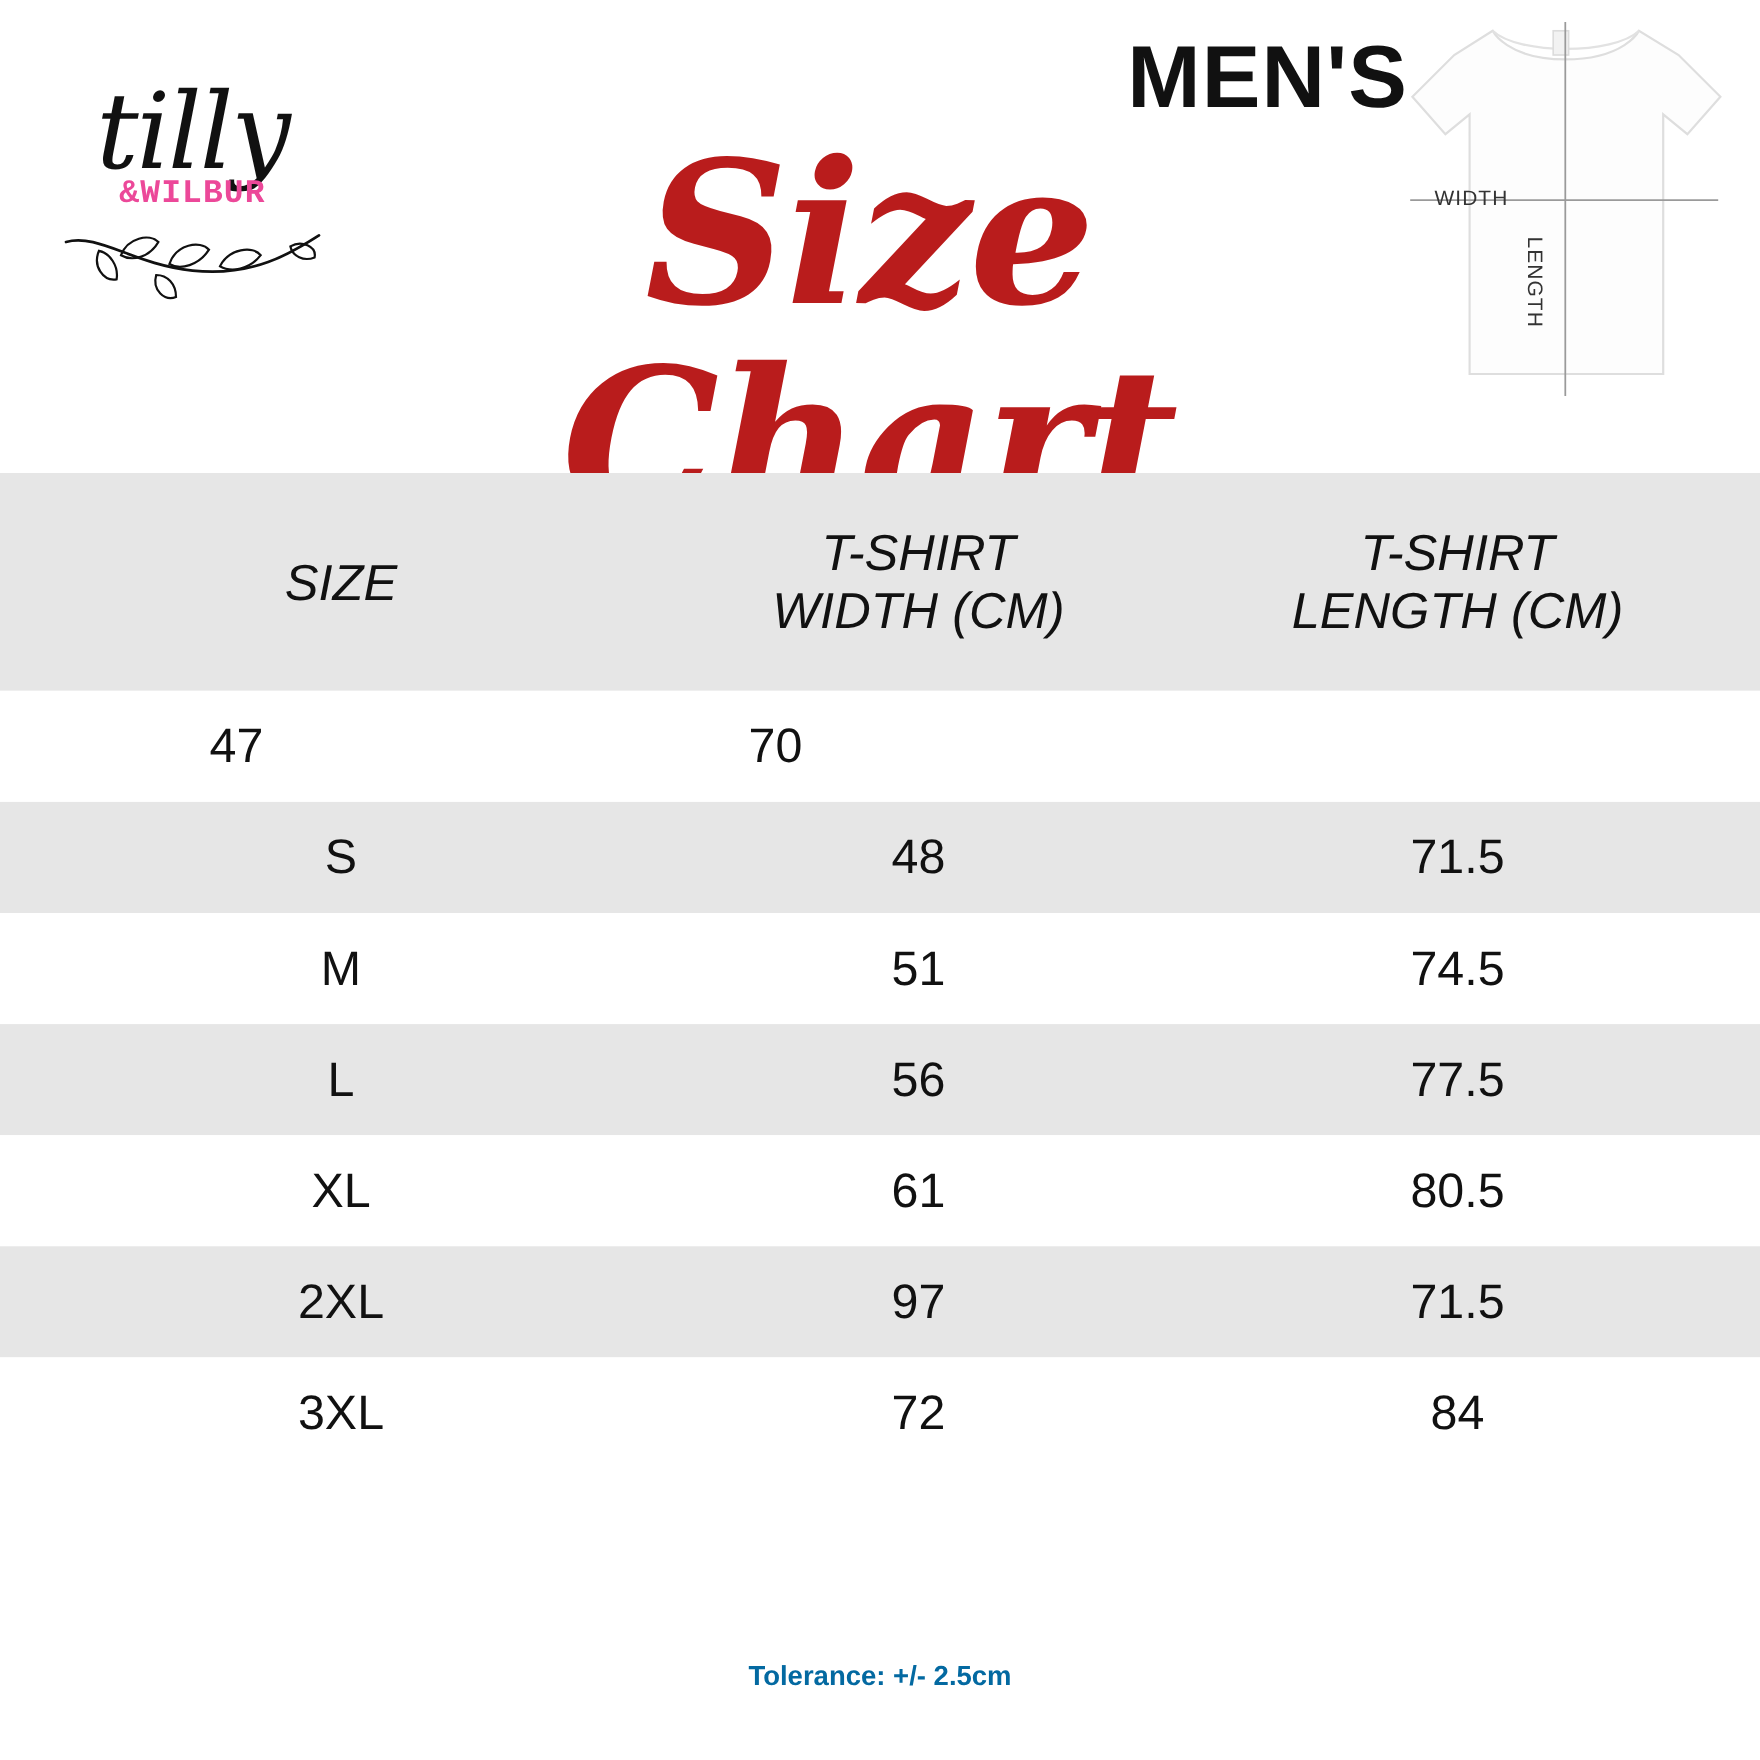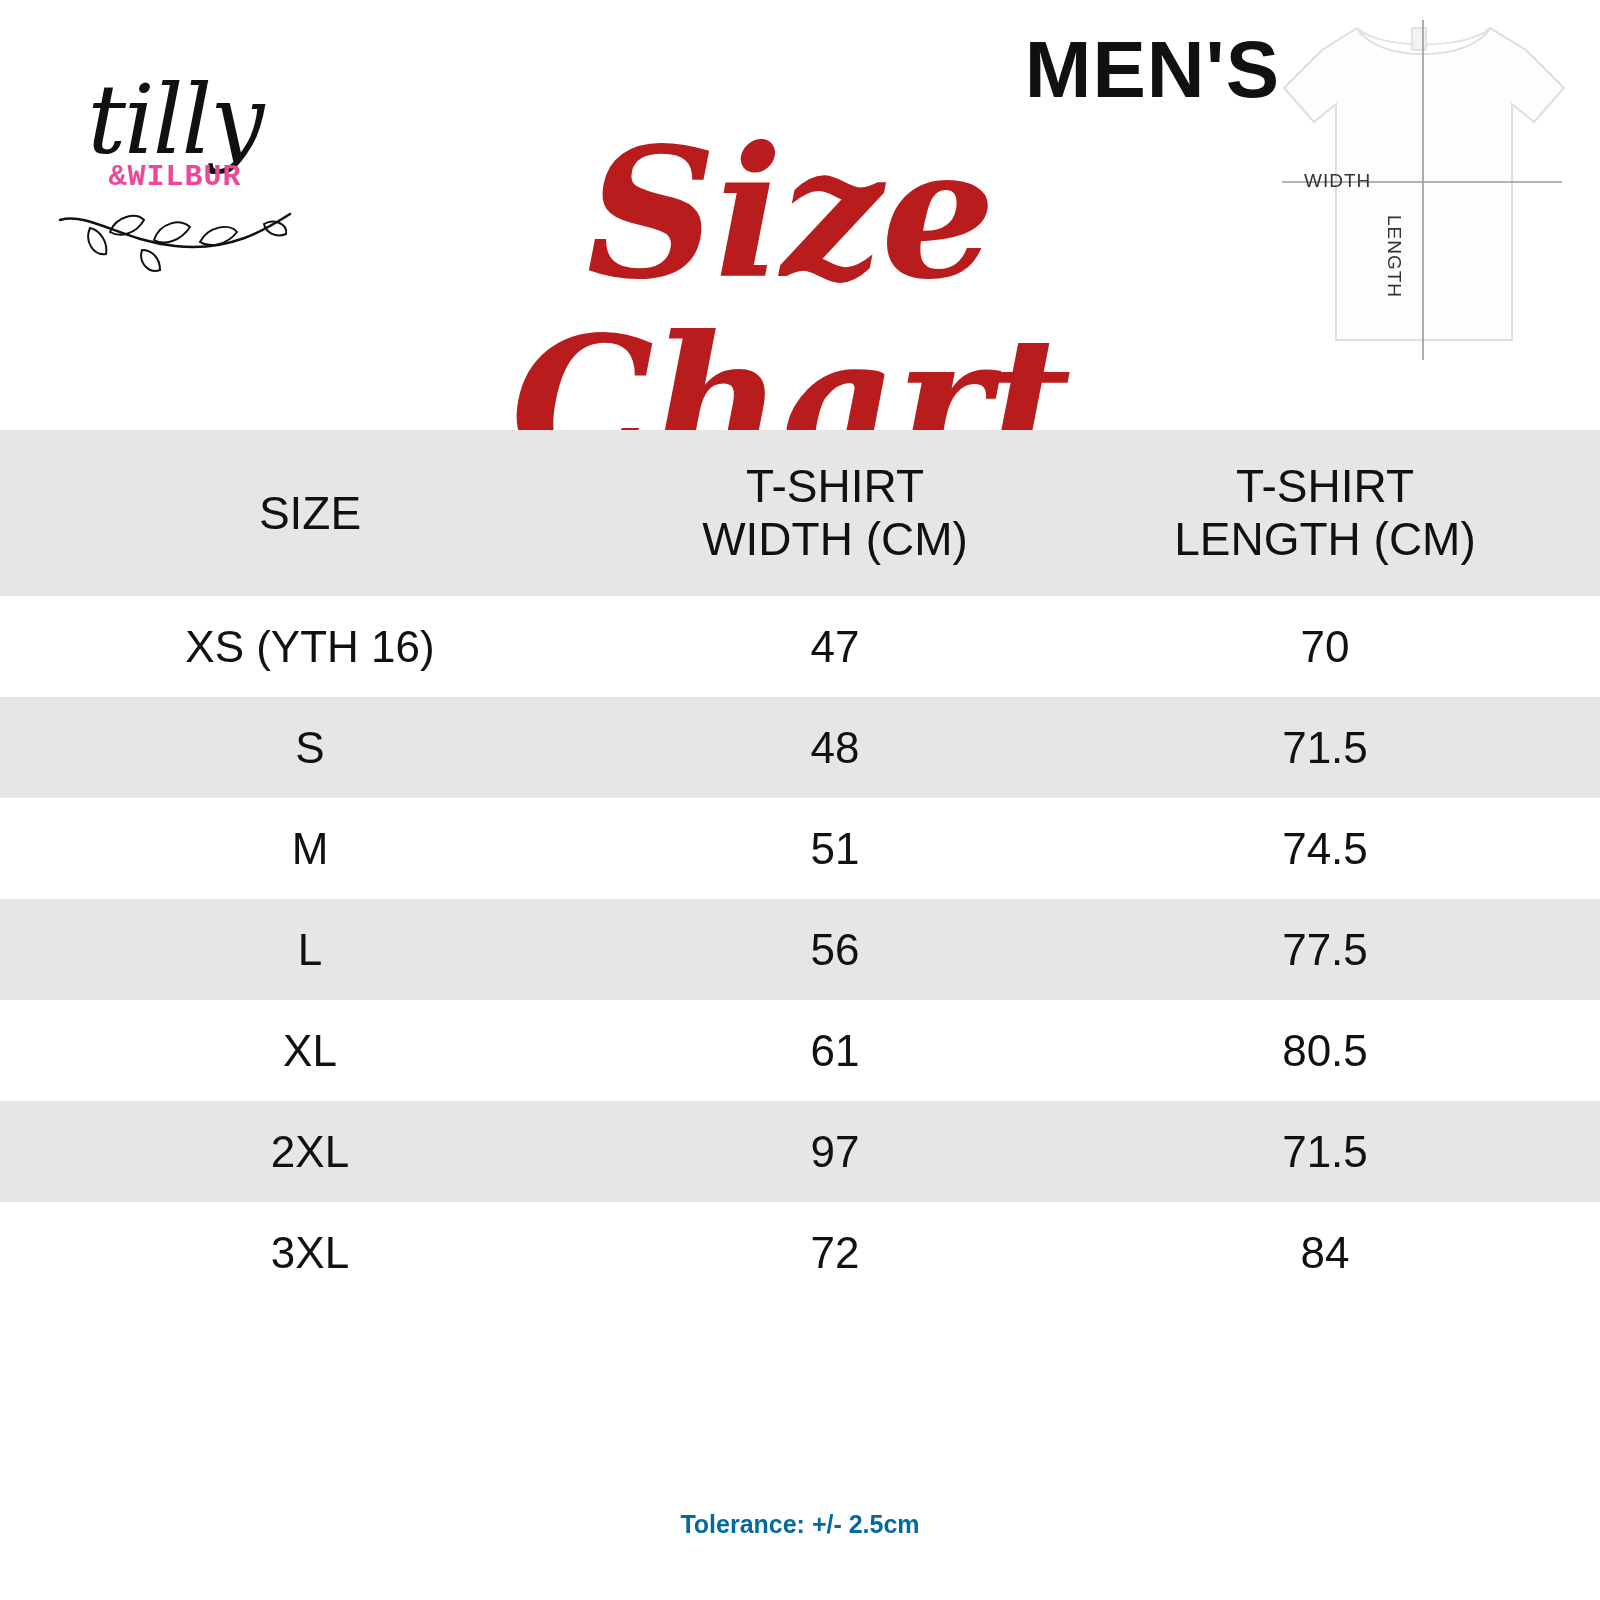--- a/index.html
+++ b/index.html
@@ -127,21 +127,21 @@
 
   .cell {
     text-align: center;
     font-family: "Liberation Sans", sans-serif;
     color: #111;
   }
   .c-size   { width: 620px; }
   .c-width  { width: 430px; }
   .c-length { width: 550px; }
 
-  .head-row { height: 166px; }
+  .head-row { height: 198px; font-style: italic; }
   .head-row .cell {
     font-size: 46px;
     font-weight: normal;
     line-height: 1.15;
     white-space: pre-line;
   }
 
   .data-row { height: 101px; }
   .data-row .cell { font-size: 44px; }
 
@@ -206,21 +206,20 @@
 
   <div class="row shaded head-row">
     <div class="cell c-size">SIZE</div>
     <div class="cell c-width">T-SHIRT
 WIDTH (CM)</div>
     <div class="cell c-length">T-SHIRT
 LENGTH (CM)</div>
   </div>
 
   <div class="row plain data-row">
-    <div class="cell c-size">XS (YTH 16)</div>
     <div class="cell c-width">47</div>
     <div class="cell c-length">70</div>
   </div>
 
   <div class="row shaded data-row">
     <div class="cell c-size">S</div>
     <div class="cell c-width">48</div>
     <div class="cell c-length">71.5</div>
   </div>
 

